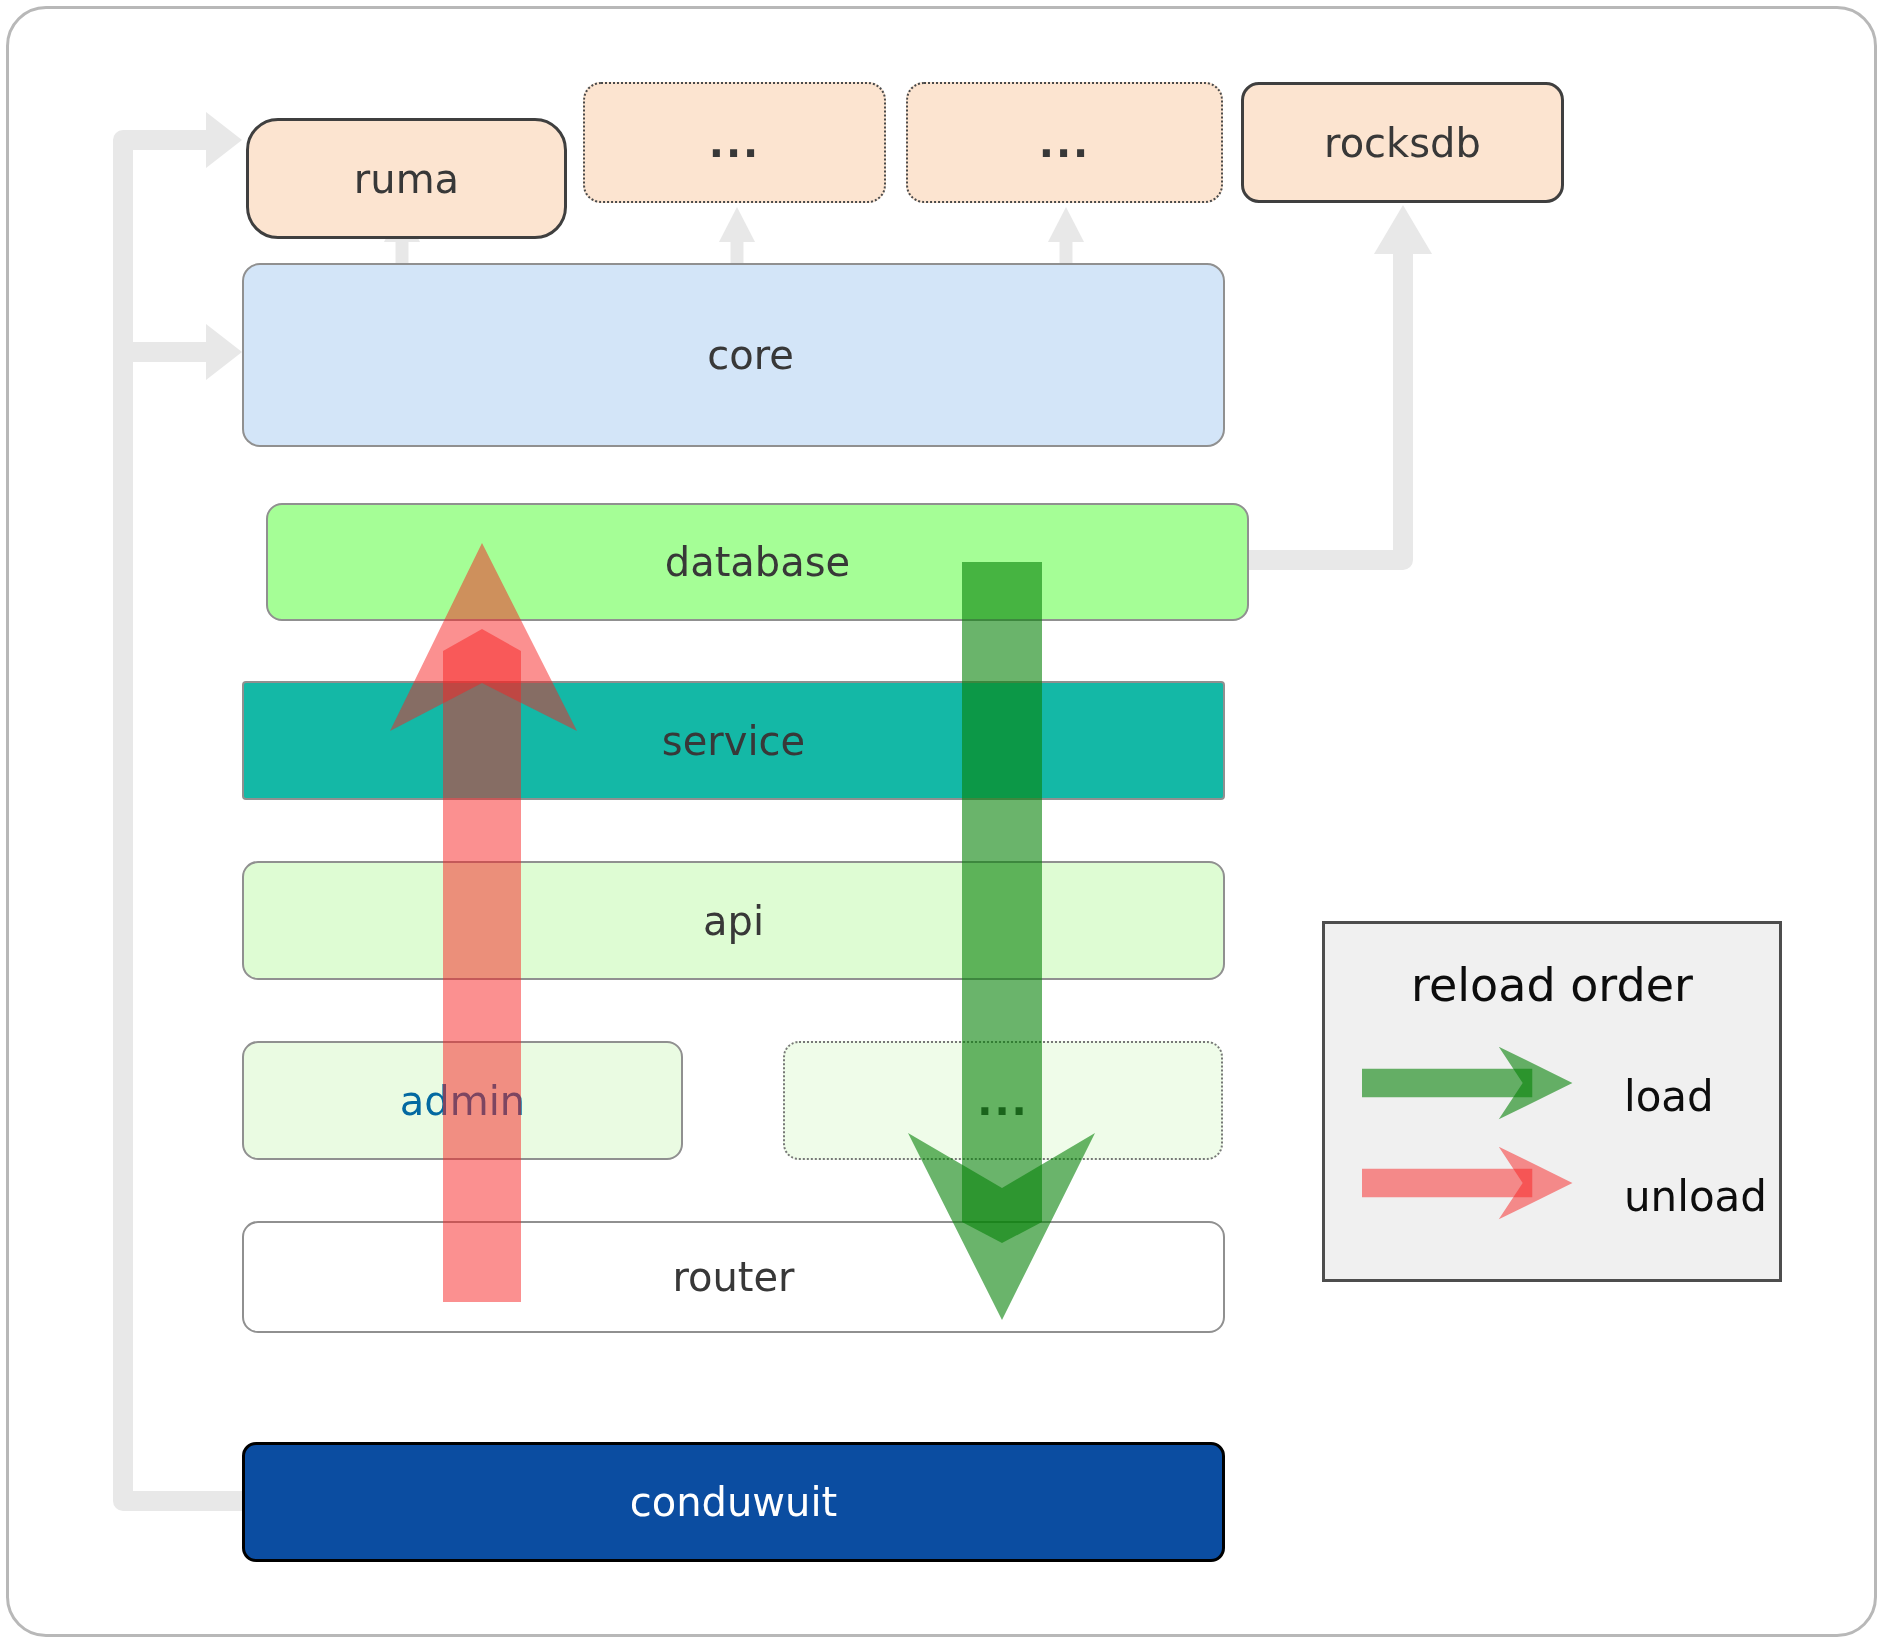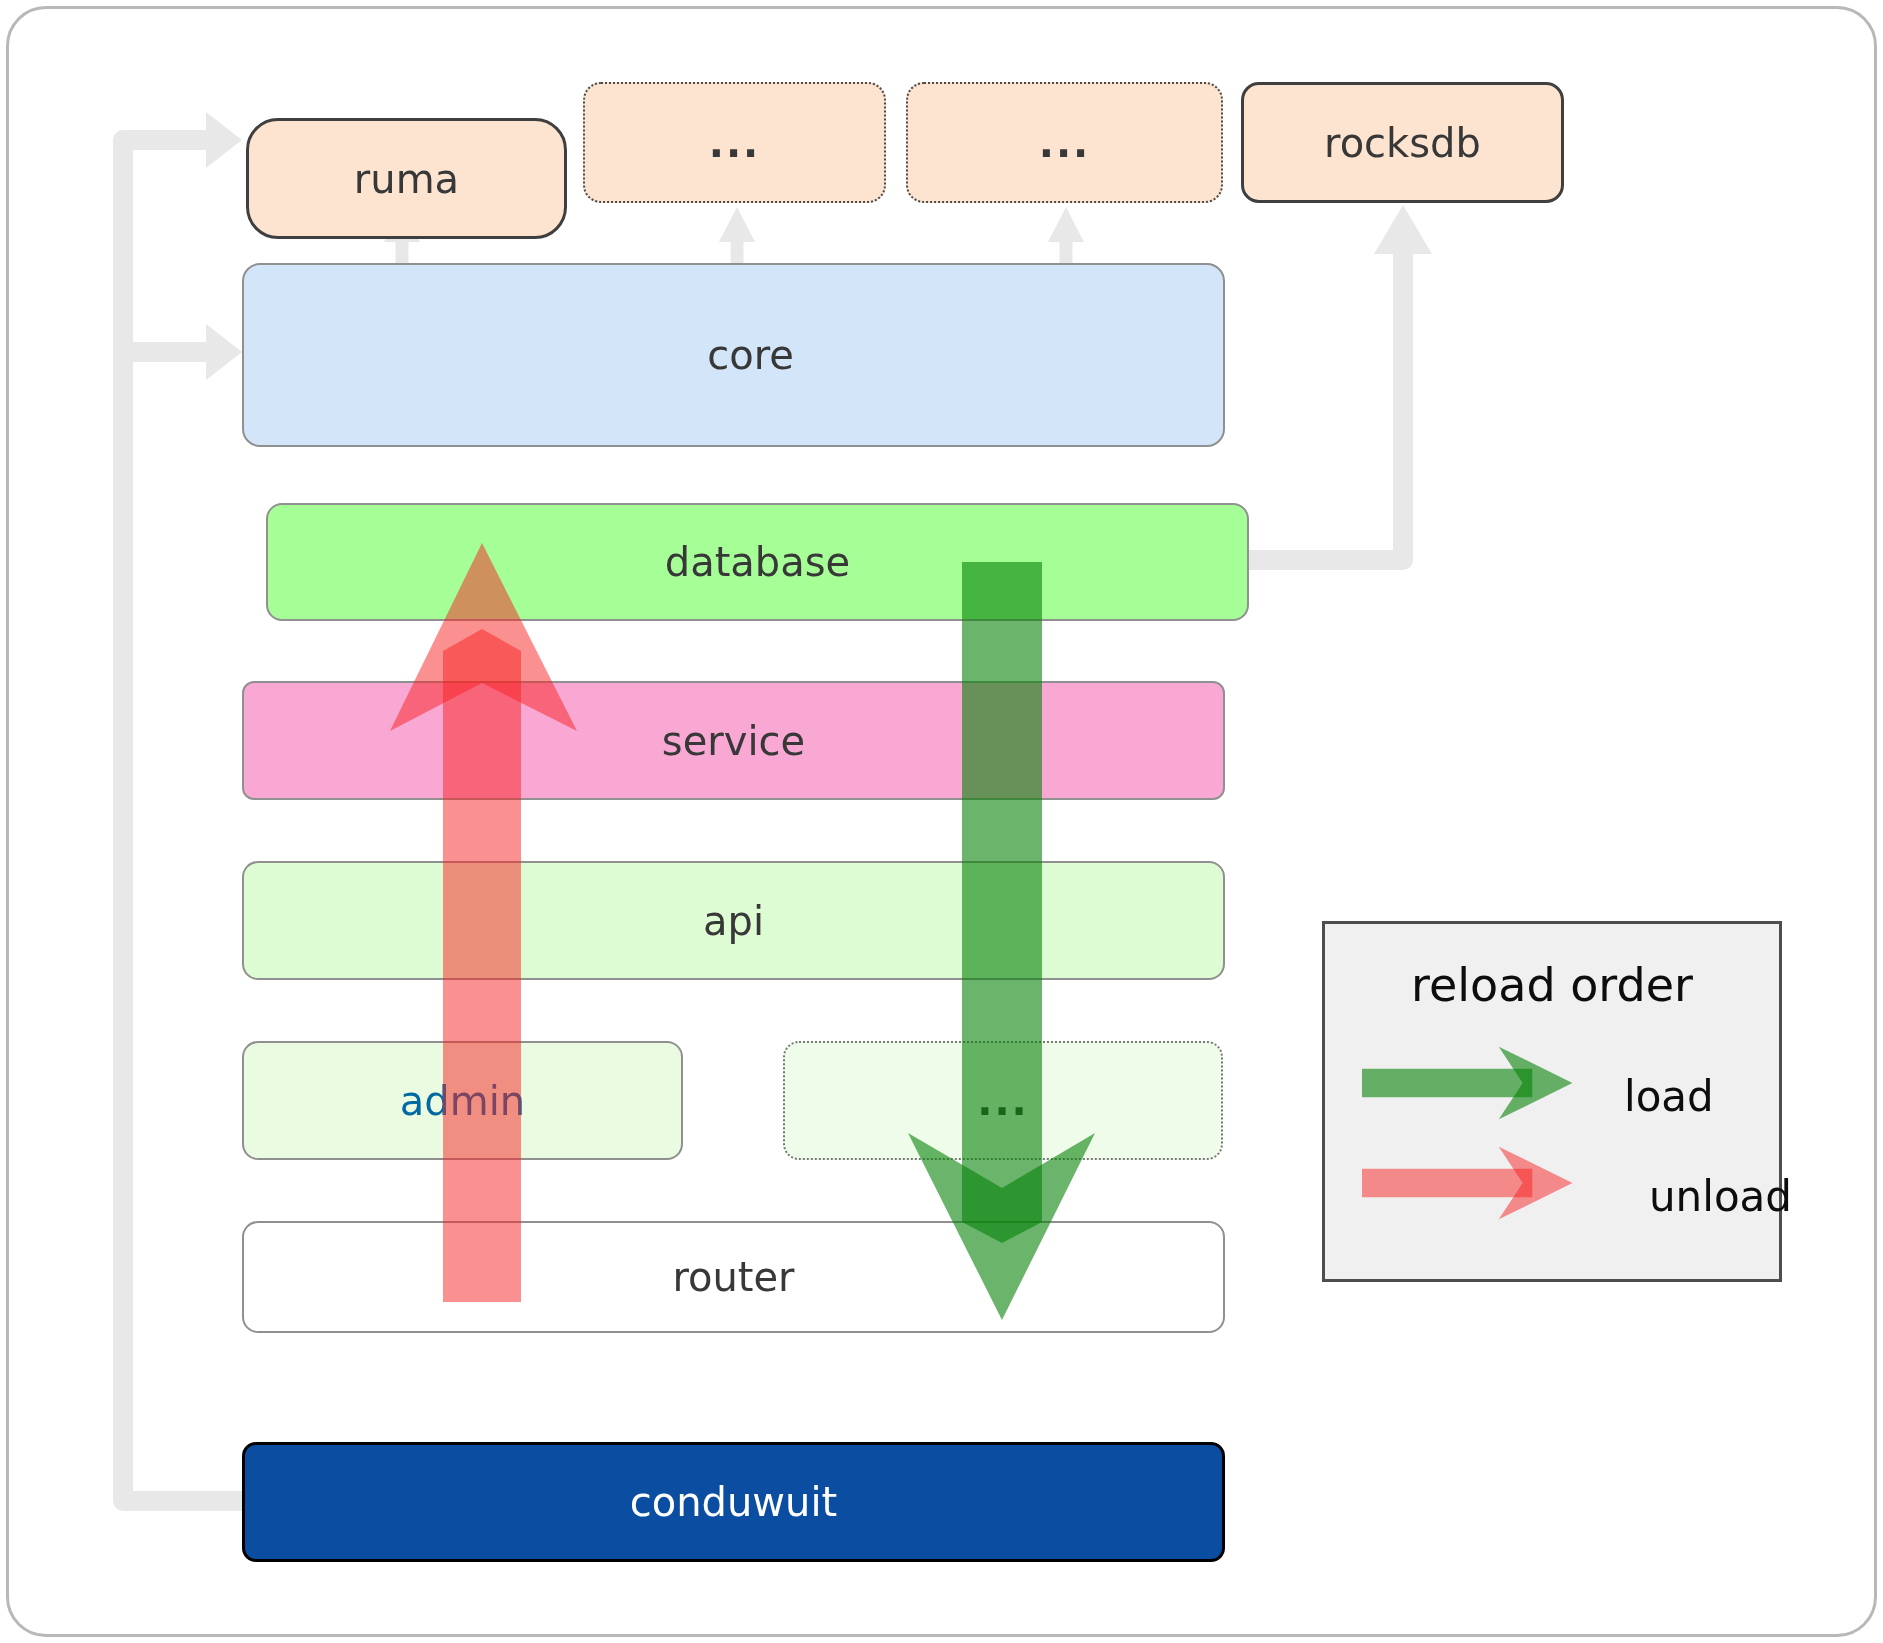--- a/index.html
+++ b/index.html
@@ -26,41 +26,41 @@
     box-sizing:border-box;
   }
   
   .b-ruma    {left:246px;top:82px;width:321px;height:121px;background:#fce4d0;border:3px solid #3f3f3f;border-radius:32px;margin-top:36px;}
   .b-dots1   {left:583px;top:82px;width:303px;height:121px;background:#fce4d0;border:2px dotted #4a4a4a;border-radius:18px;}
   .b-dots2   {left:906px;top:82px;width:317px;height:121px;background:#fce4d0;border:2px dotted #4a4a4a;border-radius:18px;}
   .b-rocksdb {left:1241px;top:82px;width:323px;height:121px;background:#fce4d0;border:3px solid #3f3f3f;border-radius:18px;}
   
   .b-core    {left:242px;top:263px;width:983px;height:184px;background:#d3e5f8;border:2px solid #909090;border-radius:18px;padding-left:34px;}
   .b-database{left:242px;top:503px;width:983px;height:118px;background:#a5fe96;border:2px solid #909090;border-radius:16px;margin-left:24px;}
-  .b-service {left:242px;top:681px;width:983px;height:119px;background:#f9a8d4;border:2px solid #909090;border-radius:12px;}
+  .b-service {left:242px;top:681px;width:983px;height:119px;background:#14b8a6;border:2px solid #909090;border-radius:4px;}
   .b-api     {left:242px;top:861px;width:983px;height:119px;background:#defcd3;border:2px solid #909090;border-radius:16px;}
   .b-admin   {left:242px;top:1041px;width:441px;height:119px;background:#eafbe2;border:2px solid #909090;border-radius:16px;color:#0369a1;}
   .b-dots3   {left:783px;top:1041px;width:440px;height:119px;background:#effce9;border:2px dotted #777777;border-radius:16px;}
   .b-router  {left:242px;top:1221px;width:983px;height:112px;background:#ffffff;border:2px solid #909090;border-radius:16px;}
   .b-conduwuit{left:242px;top:1442px;width:983px;height:120px;background:#0b4da1;border:3px solid #000000;border-radius:14px;color:#ffffff;}
   .dots{font-weight:bold;letter-spacing:2px;}
   
   .legend{
     position:absolute;z-index:2;
     left:1322px;top:921px;width:460px;height:361px;
     background:#f0f0f0;border:3px solid #4d4d4d;
     box-sizing:border-box;
   }
   .legend-title{
     position:absolute;top:34px;left:0;width:100%;
     text-align:center;font-size:46px;color:#0d0d0d;
   }
   .legend-row{position:absolute;left:37px;display:flex;align-items:flex-end;}
   .legend-row-load{top:121px;}
-  .legend-row-unload{top:221px;gap:25px;}
+  .legend-row-unload{top:221px;}
   .legend-row svg{width:220px;height:76px;flex:0 0 auto;}
   .legend-label{margin-left:42px;font-size:42px;color:#0d0d0d;}
 </style>
 </head>
 <body>
 
 <div class="canvas">
 
   <div class="outer-frame"></div>
 

